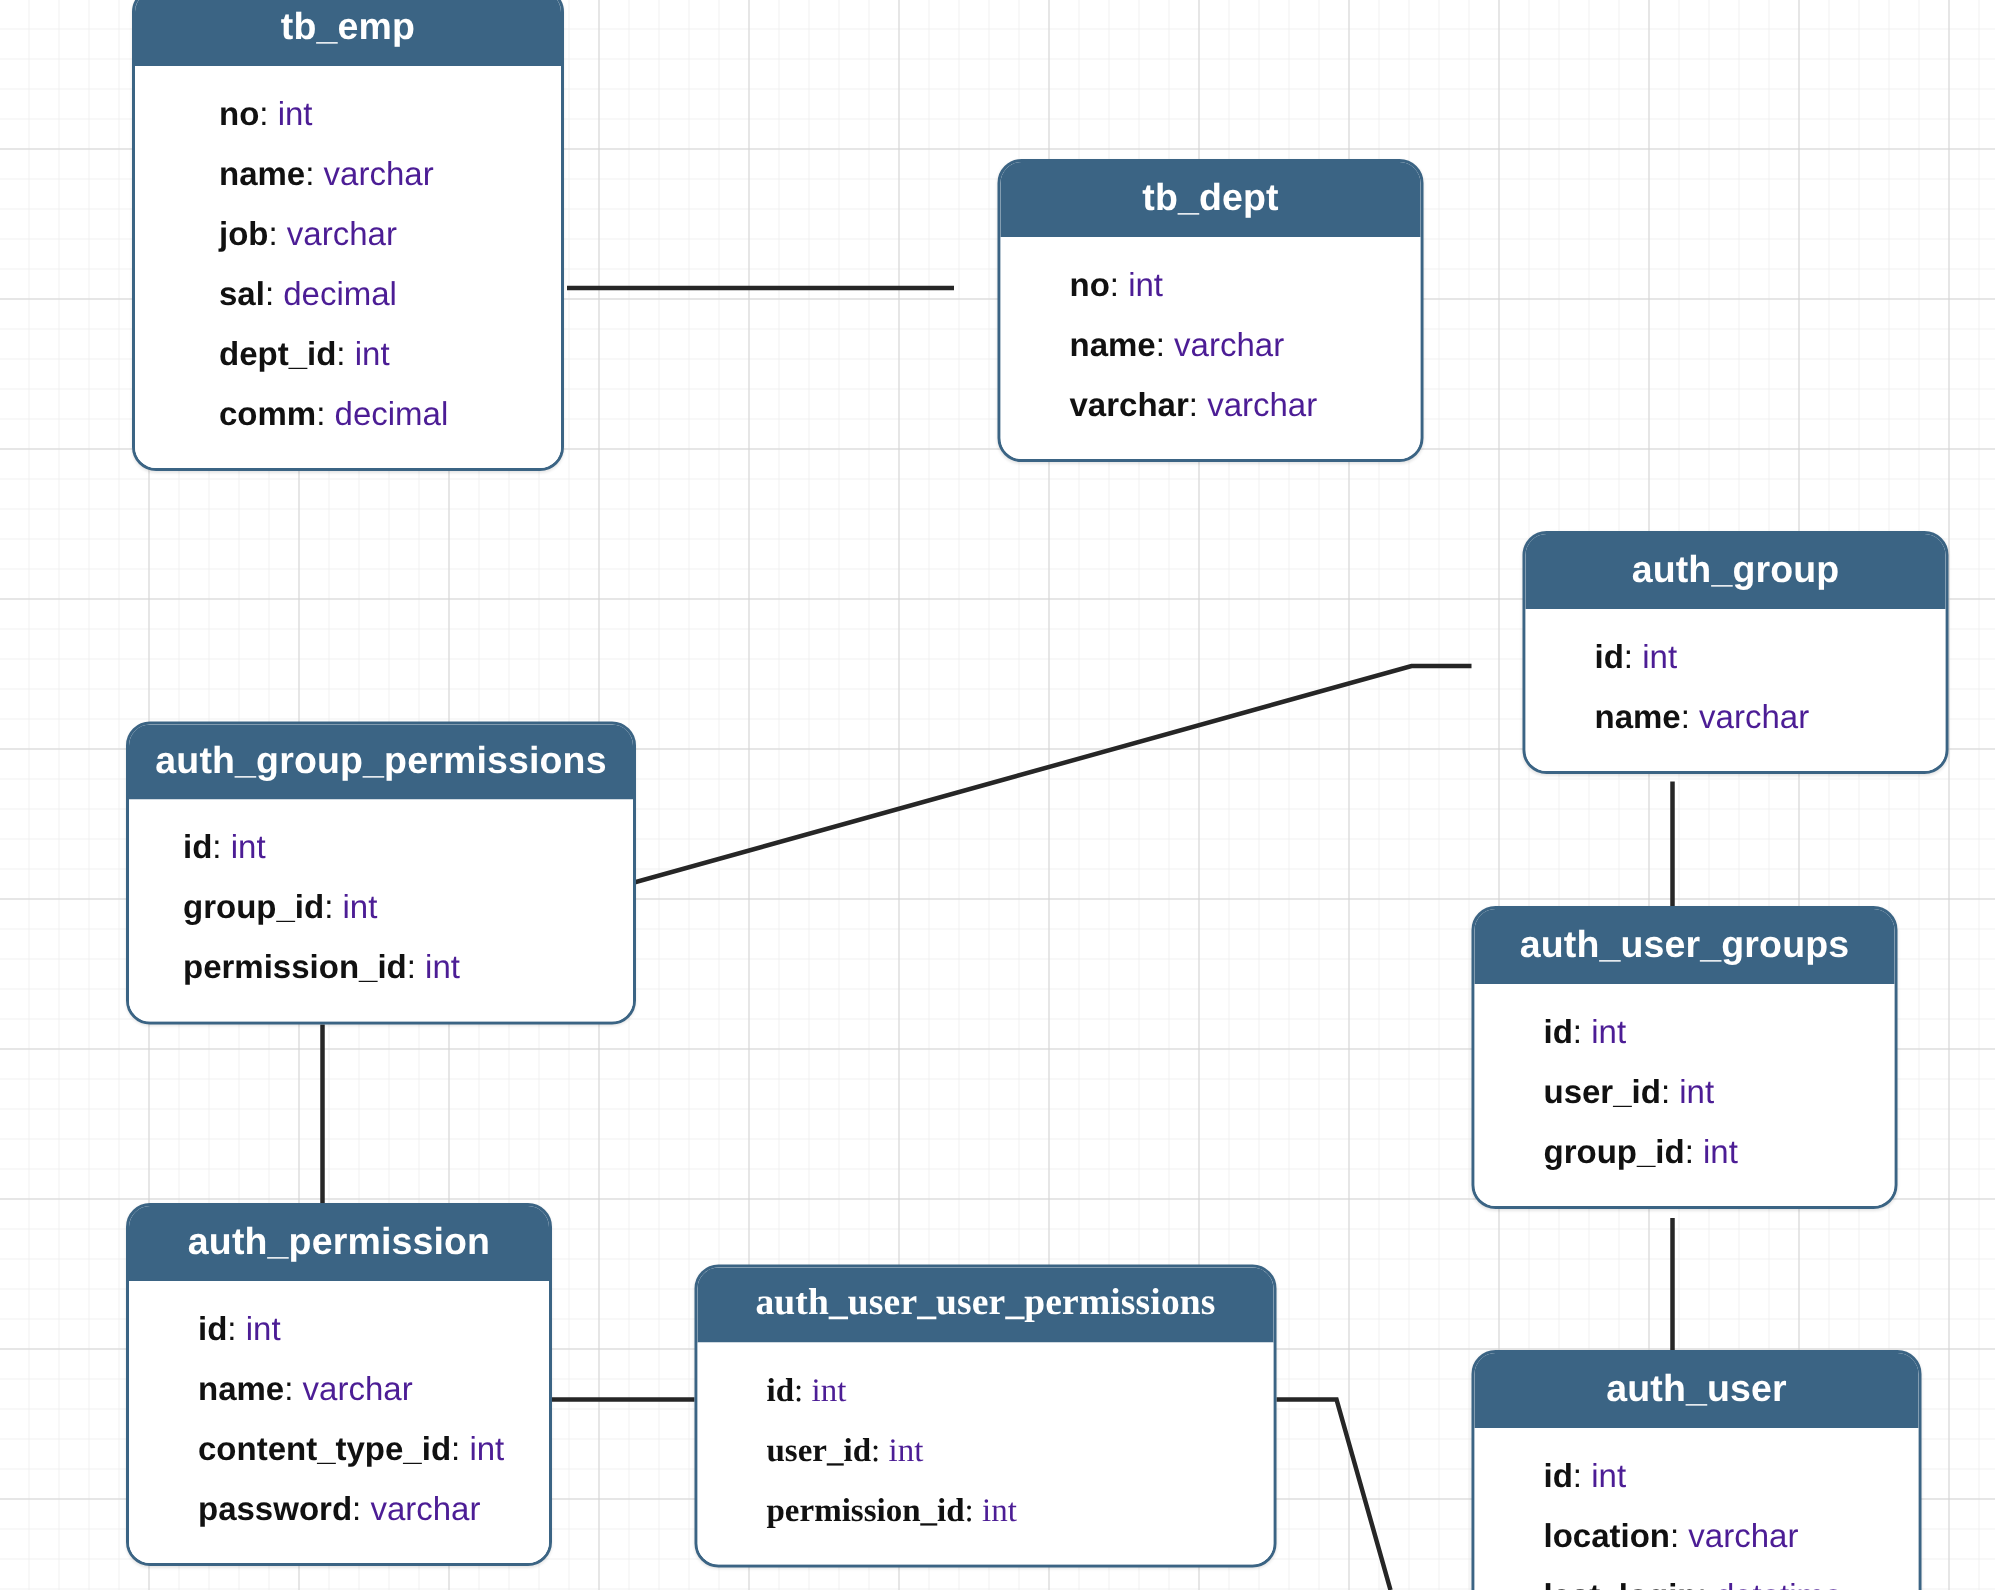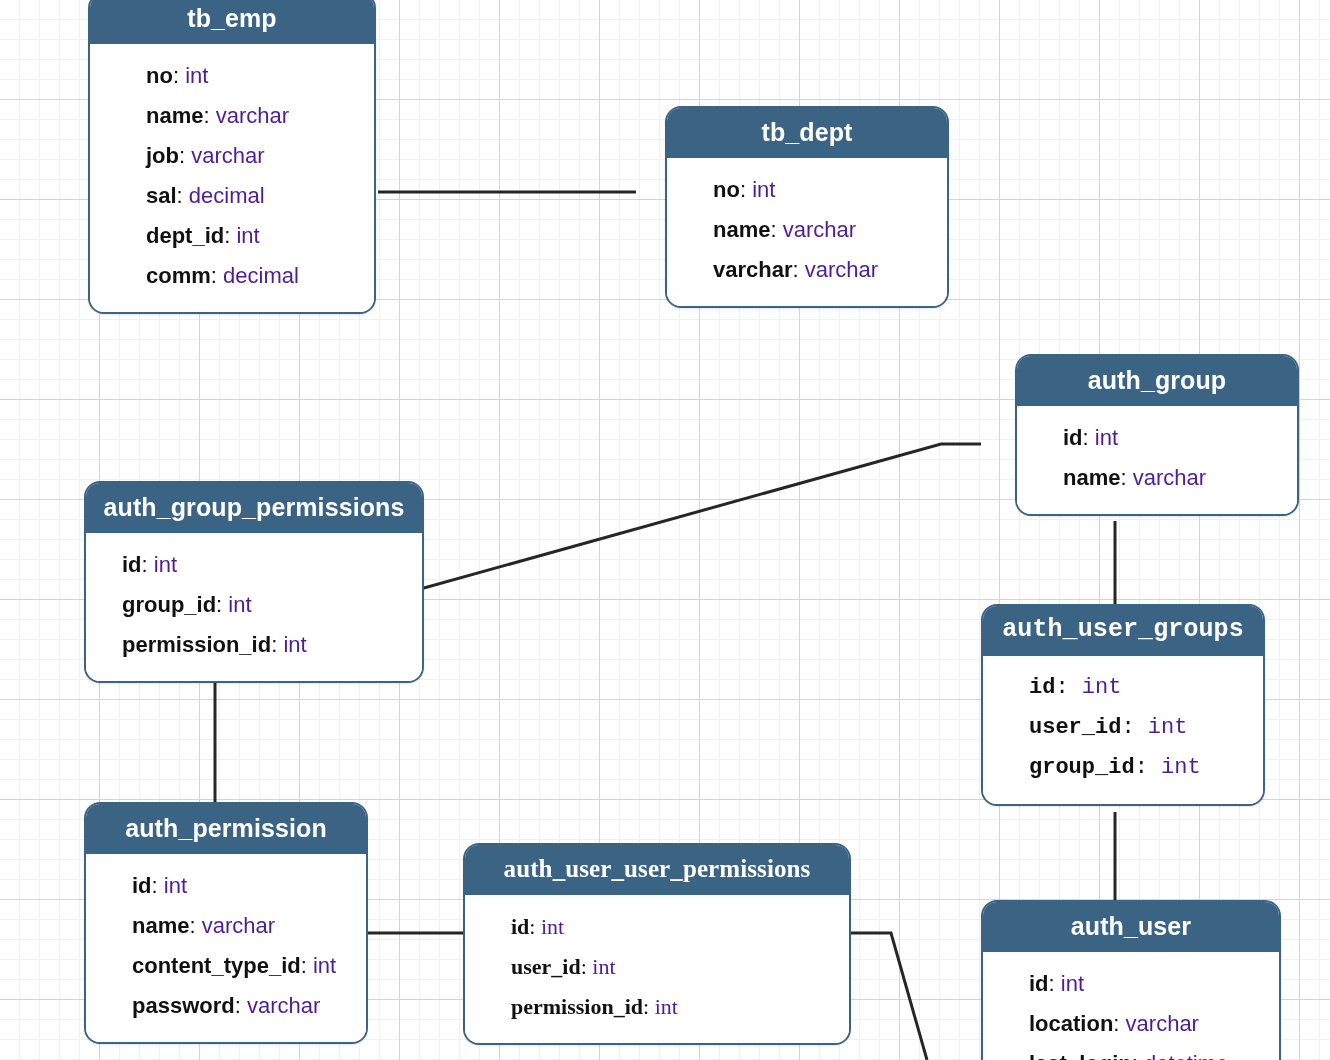--- a/index.html
+++ b/index.html
@@ -113,21 +113,21 @@
       </div>
     </div>
     <div class="entity indent-sm" style="left: 44px; top: 481px; width: 340px; margin-left: 40px;">
       <div class="entity-header">auth_group_permissions</div>
       <div class="entity-body">
         <div class="field"><span class="fname">id</span><span class="fcolon">: </span><span class="ftype">int</span></div>
         <div class="field"><span class="fname">group_id</span><span class="fcolon">: </span><span class="ftype">int</span></div>
         <div class="field"><span class="fname">permission_id</span><span class="fcolon">: </span><span class="ftype">int</span></div>
       </div>
     </div>
-    <div class="entity indent-md" style="left: 981px; top: 604px; width: 284px; font-family: Liberation Mono, monospace;">
+    <div class="entity indent-md" style="left: 981px; top: 604px; width: 284px;">
       <div class="entity-header">auth_user_groups</div>
       <div class="entity-body">
         <div class="field"><span class="fname">id</span><span class="fcolon">: </span><span class="ftype">int</span></div>
         <div class="field"><span class="fname">user_id</span><span class="fcolon">: </span><span class="ftype">int</span></div>
         <div class="field"><span class="fname">group_id</span><span class="fcolon">: </span><span class="ftype">int</span></div>
       </div>
     </div>
     <div class="entity indent-md" style="left: 84px; top: 802px; width: 284px;">
       <div class="entity-header">auth_permission</div>
       <div class="entity-body">

